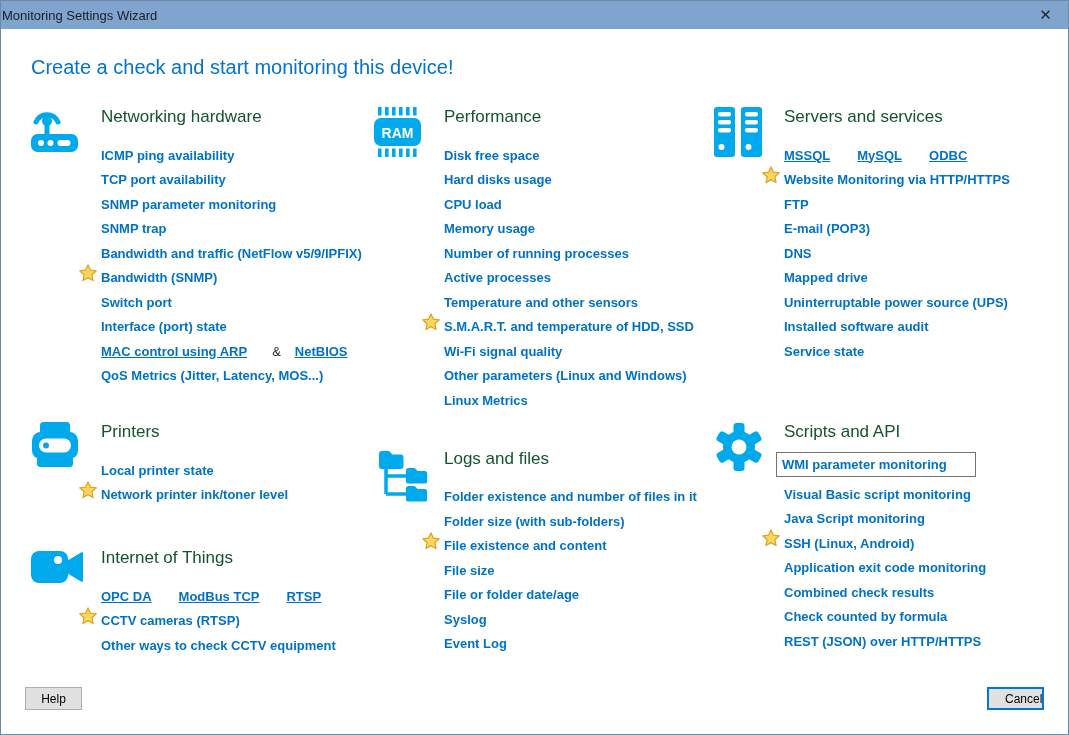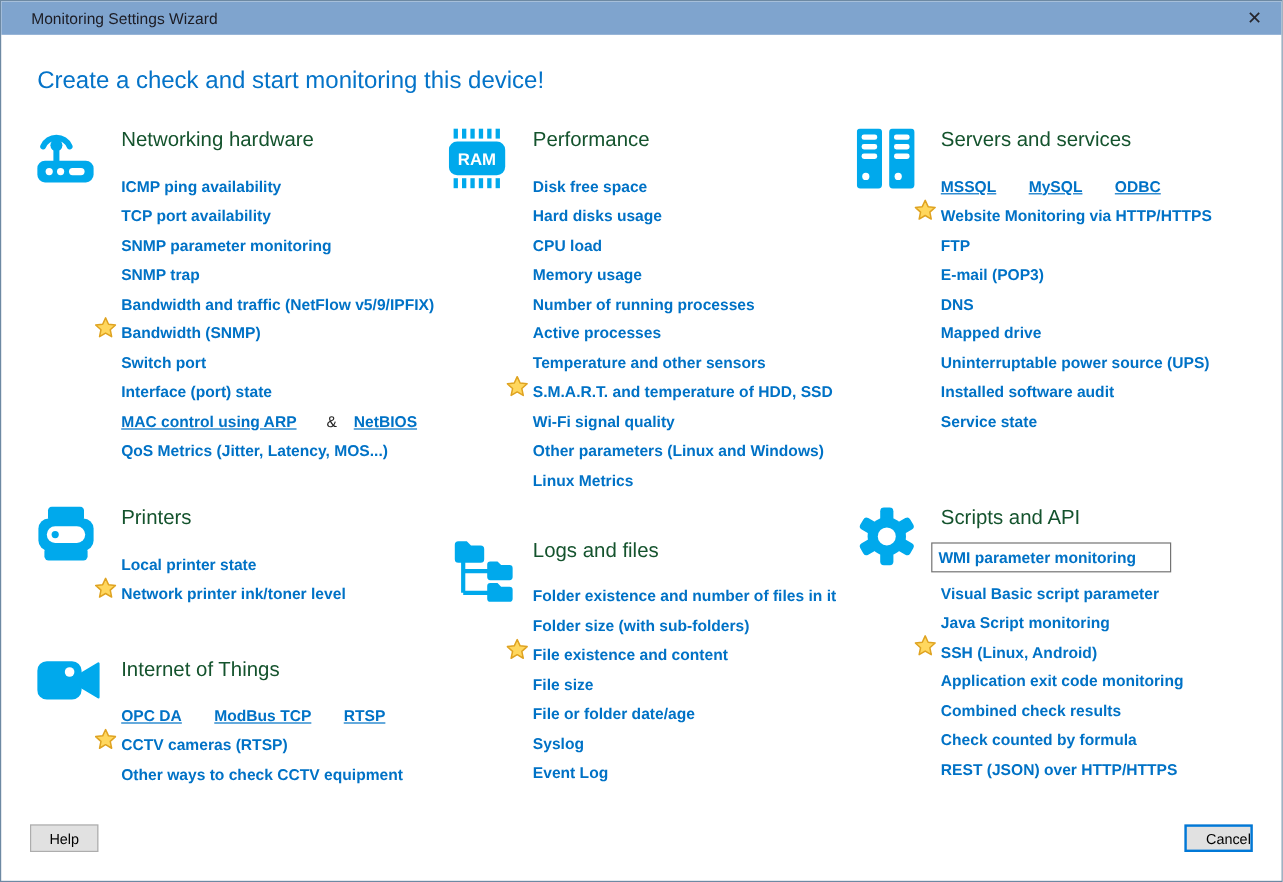--- a/index.html
+++ b/index.html
@@ -11,21 +11,21 @@
     width: 1069px; height: 735px;
     background: #ffffff;
     border: 1px solid #6d89a3;
     overflow: hidden;
   }
 
   .titlebar {
     height: 28px;
     background: #7fa4ce;
     display: flex; align-items: center;
-    padding-left: 25px;
+    padding-left: 1px;
     font-size: 13px;
     color: #1c1c24;
   }
   .titlebar-title { flex: 1; }
   .close-btn {
     width: 45px; height: 28px;
     display: flex; align-items: center; justify-content: center;
     font-size: 15px; color: #26262e;
     cursor: default;
   }
@@ -405,21 +405,21 @@
                 <circle cx="25" cy="25" r="7.5" fill="#fff"></circle>
               </svg></span></div>
           <div class="section-content">
             <div class="section-title">Scripts and API</div>
             <div class="item">
               <span class="red-box">
                 <a class="check-link">WMI parameter monitoring</a>
               </span>
             </div>
             <div class="item">
-              <a class="check-link">Visual Basic script parameter</a>
+              <a class="check-link">Visual Basic script monitoring</a>
             </div>
             <div class="item">
               <a class="check-link">Java Script monitoring</a>
             </div>
             <div class="item">
               <span class="star">
                 <svg width="18" height="18" viewBox="0 0 20 20">
                   <polygon points="10,1 12.7,6.9 19.2,7.6 14.3,12 15.6,18.4 10,15.1 4.4,18.4 5.7,12 0.8,7.6 7.3,6.9" fill="#ffd75e" stroke="#dfa321" stroke-width="1.4" stroke-linejoin="round"></polygon>
                 </svg>
               </span>

